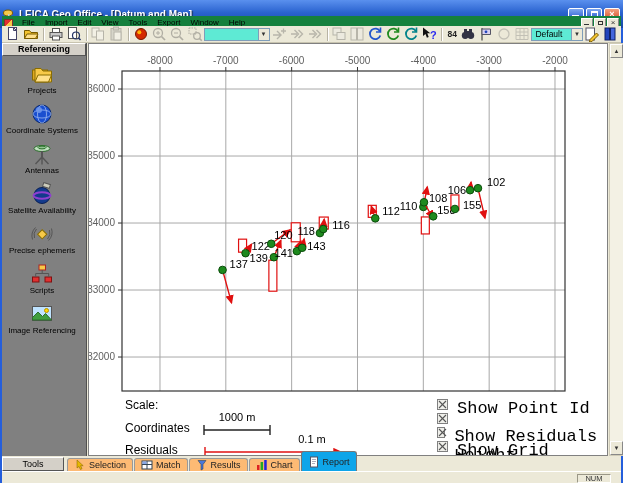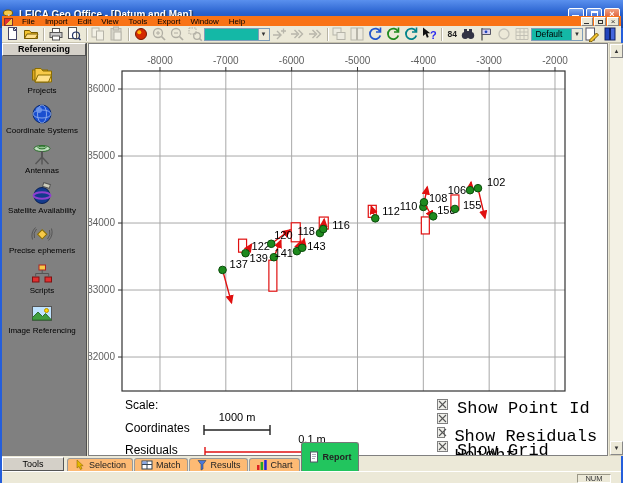--- a/index.html
+++ b/index.html
@@ -11,36 +11,36 @@
   #titlebar { position:absolute; left:-2px; right:-2px; top:0; height:28px; background:linear-gradient(180deg,#5a90ee 0%,#2a63cf 45%,#1747a6 100%); display:flex; align-items:center; padding:0 3px; }
   #title-text { color:#fff; font-size:10px; font-weight:bold; margin-left:4px; text-shadow:1px 1px 1px #123; flex:1; white-space:nowrap; overflow:hidden; }
   .tb-btns { display:flex; gap:2px; }
   .wbtn { width:16px; height:12px; border:1px solid #fff; border-radius:2px; background:linear-gradient(180deg,#7da7f0,#2a5ad0); position:relative; }
   .wbtn.close { background:linear-gradient(180deg,#f0a080,#d9532c); }
   .wbtn .g { position:absolute; color:#fff; font-size:9px; line-height:9px; font-weight:bold; left:0; right:0; text-align:center; top:1px; }
   .wbtn .min { position:absolute; left:3px; bottom:2px; width:7px; height:2px; background:#fff; }
   .wbtn .res { position:absolute; left:4px; top:2px; width:7px; height:6px; border:1px solid #fff; border-top-width:2px; }
 
   
-  #menubar { position:absolute; left:0; right:0; top:16px; height:14px; background:#f97316; display:flex; align-items:center; font-size:8px; border-bottom:3px solid #c2410c; }
+  #menubar { position:absolute; left:0; right:0; top:16px; height:14px; background:#15803d; display:flex; align-items:center; font-size:8px; border-bottom:1px solid #c2410c; }
   #menu-appicon { width:9px; height:8px; margin:0 4px 0 2px; background:linear-gradient(135deg,#e03030 50%,#f7c948 50%); border:1px solid #803030; }
   .menu-item { padding:0 5px; color:#000; cursor:default; }
   #mdi-btns { margin-left:auto; display:flex; gap:1px; padding-right:2px; }
   .mdibtn { width:12px; height:9px; background:#ece9d8; border:1px solid; border-color:#fff #888 #888 #fff; position:relative; }
   .mdibtn .min { position:absolute; left:2px; bottom:1px; width:5px; height:1.5px; background:#333; }
   .mdibtn .res { position:absolute; left:3px; top:1.5px; width:5px; height:4.5px; border:1px solid #333; }
   .mdibtn .g { position:absolute; left:0; right:0; top:-1px; text-align:center; font-size:8px; line-height:9px; color:#333; }
 
   
   #toolbar { position:absolute; left:0; right:0; top:26px; height:17px; background:#ece9d8; border-bottom:1px solid #c8c4b0; display:flex; align-items:center; padding:0 2px; }
   .tbtn { width:20px; height:16px; display:flex; align-items:center; justify-content:center; border:1px solid transparent; }
   .tbtn svg { display:block; }
   .tbtn.disabled { opacity:.35; filter:grayscale(1); }
   .tsep { width:1px; height:13px; background:#b8b4a4; margin:0 3px; box-shadow:1px 0 0 #fff; }
-  .tcombo { height:13px; background:#14b8a6; border:1px solid #7f9db9; display:flex; font-size:8.5px; padding-left:3px; position:relative; }
+  .tcombo { height:13px; background:#5eead4; border:1px solid #7f9db9; display:flex; font-size:8.5px; padding-left:3px; position:relative; }
   .tcombo .dd { position:absolute; right:0; top:0; bottom:0; width:11px; background:#ece9d8; border-left:1px solid #7f9db9; color:#333; font-size:6px; line-height:11px; text-align:center; }
   .tbtn84 { font-size:8.5px; font-weight:bold; color:#222; width:20px; height:16px; line-height:16px; }
 
   
   #sidebar { position:absolute; left:0; top:43px; width:85px; height:413px; background:#808080; border-right:1px solid #505050; }
   #sidebar-header { height:13px; background:#d4d0c8; border:1px solid; border-color:#fff #555 #555 #fff; font-size:9px; font-weight:bold; text-align:center; line-height:11px; }
   .sb-item { display:flex; flex-direction:column; align-items:center; margin:6px 4px 7px 0; cursor:default;justify-content:flex-end; }
   .sb-item svg { display:block; }
   .sb-label { font-size:8px; color:#000; margin-top:1px; text-align:center; line-height:8px; }
 
@@ -54,21 +54,21 @@
   .cb-box svg { position:absolute; left:0; top:0; }
 
   
   #vscroll { position:absolute; left:607px; top:43px; width:15px; height:413px; background:#f3f1e4; border:1px solid #d0ccb8; }
   .sbtn { position:absolute; left:0; width:13px; height:14px; background:#ece9d8; border:1px solid; border-color:#fff #888 #888 #fff; text-align:center; font-size:6px; line-height:13px; color:#333; }
 
   
   #bottomrow { position:absolute; left:0; top:456px; height:15px; right:0; background:#ece9d8; display:flex; align-items:flex-end; }
   #tools-button { width:62px; height:14px; background:#d4d0c8; border:1px solid; border-color:#fff #555 #555 #fff; font-size:9px; text-align:center; line-height:12px; margin-right:3px; }
   .tab { display:flex; align-items:center; gap:3px; height:13px; padding:0 6px; font-size:9px; background:#fdba74; border:1px solid #999; border-bottom:none; border-radius:3px 3px 0 0; margin-right:1px; color:#222; }
-  .tab.active { background:#22c55e; font-weight:bold; height:29px; border-color:#777; }
+  .tab.active { background:#0ea5e9; font-weight:normal; height:20px; border-color:#777; }
   .tab svg { display:block; }
 
   
   #statusbar { position:absolute; left:0; right:0; top:471px; height:12px; background:#ece9d8; border-top:1px solid #fff; }
   #num-box { position:absolute; right:10px; top:1.5px; width:34px; height:9px; border:1px solid; border-color:#9a9787 #fff #fff #9a9787; font-size:7.5px; text-align:center; line-height:8px; color:#333; }
 </style>
 </head>
 <body>
 
 <div id="win">

